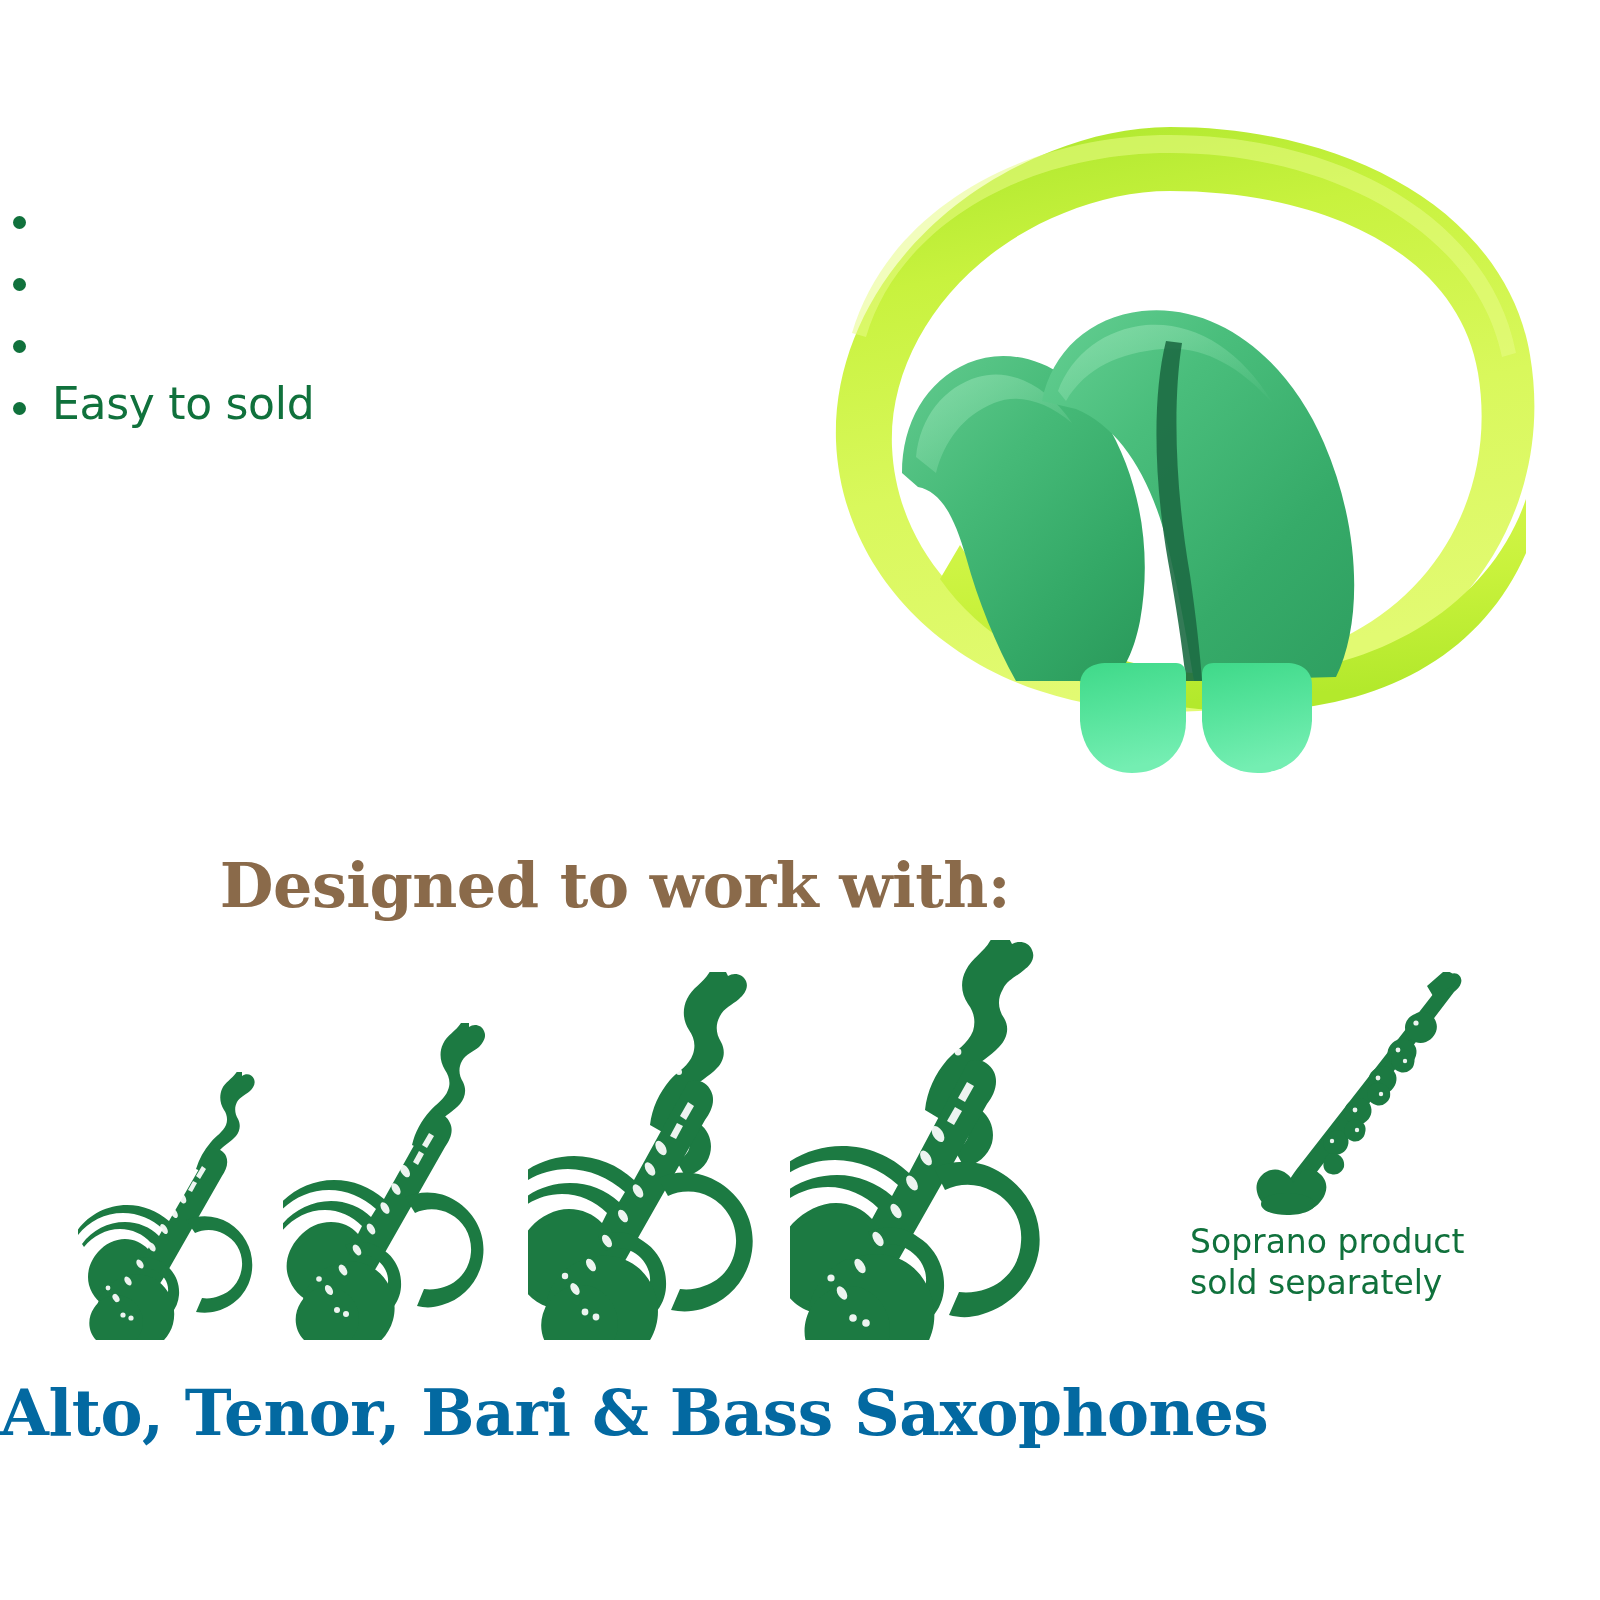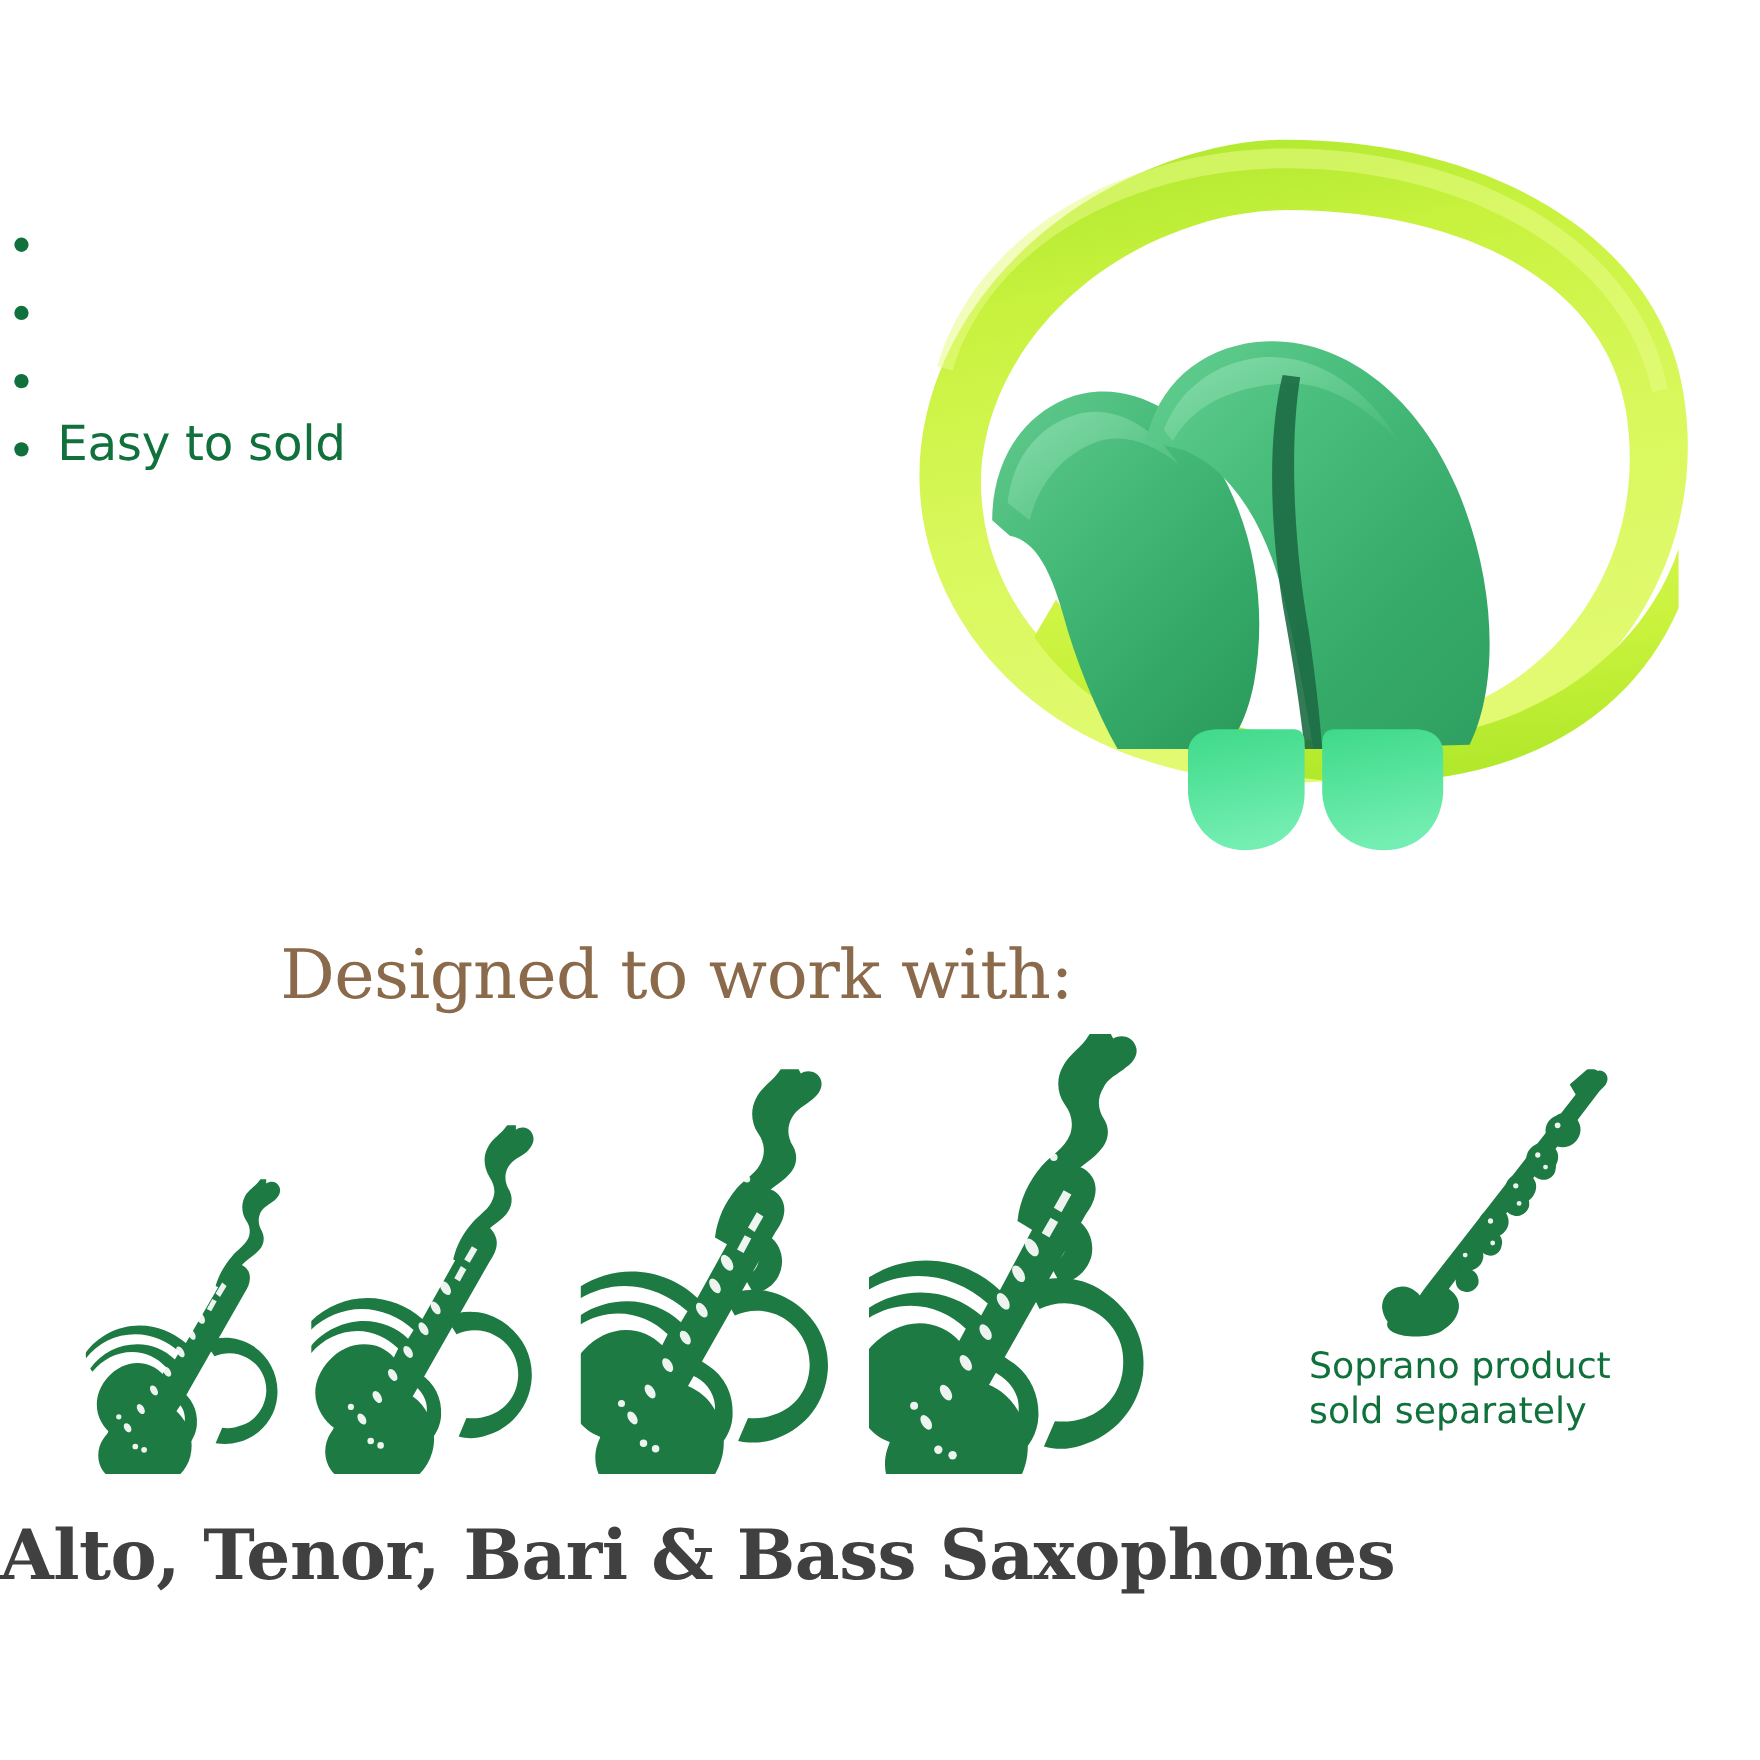--- a/index.html
+++ b/index.html
@@ -69,21 +69,21 @@
   }
 
   
   .designed-heading {
     position: absolute;
     left: 0;
     top: 849px;
     width: 1230px;
     text-align: center;
     font-family: "DejaVu Serif", "Liberation Serif", serif;
-    font-weight: normal;
+    font-weight: bold;
     font-size: 62px;
     letter-spacing: -0.5px;
     color: #8A6A4A;
     white-space: nowrap;
   }
 
   
   .sax-row {
     position: absolute;
     left: 0px;
@@ -120,21 +120,21 @@
   
   .bottom-caption {
     position: absolute;
     left: 0;
     top: 1376px;
     width: 1230px;
     font-family: "DejaVu Serif", "Liberation Serif", serif;
     font-weight: bold;
     font-size: 63px;
     letter-spacing: -0.5px;
-    color: #404040;
+    color: #0369a1;
     white-space: nowrap;
   }
 </style>
 </head>
 <body>
 
 <div class="page">
 
   <div class="features">
 

